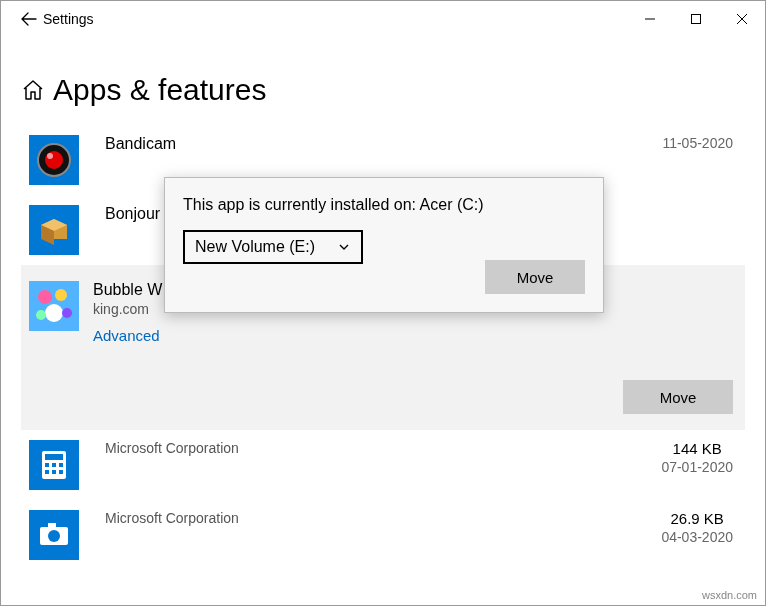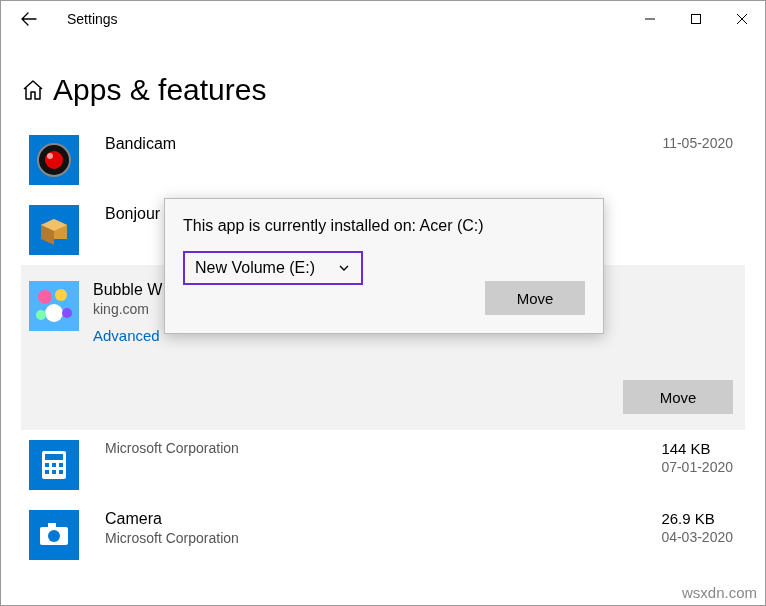--- a/index.html
+++ b/index.html
@@ -1,44 +1,44 @@
 <!DOCTYPE html>
 <html><head>
 <meta charset="utf-8">
 <style>
   * { box-sizing: border-box; margin: 0; padding: 0; font-family: "Segoe UI", Arial, sans-serif; }
   body { width: 766px; height: 606px; background: #fff; border: 1px solid #999; position: relative; font-size: 15px; color: #000; }
   .titlebar { height: 36px; display: flex; align-items: center; padding-left: 14px; }
   .titlebar .back { width: 28px; height: 28px; display: flex; align-items: center; justify-content: center; cursor: pointer; }
-  .titlebar .title { margin-left: 24px; font-size: 14px; text-align: center; }
+  .titlebar .title { font-size: 14px; text-align: center; }
   .win-controls { position: absolute; right: 0; top: 0; display: flex; }
   .win-btn { width: 46px; height: 36px; display: flex; align-items: center; justify-content: center; cursor: pointer; }
   .content { padding: 0 20px; position: relative; }
   .heading-row { display: flex; align-items: center; gap: 8px; padding: 36px 0 18px 0; }
   .heading { font-size: 30px; font-weight: 400; }
   .app-row { display: flex; padding: 10px 8px; gap: 26px; align-items: flex-start; }
   .app-row.selected { background: #f2f2f2; padding-top: 16px; padding-bottom: 16px; flex-direction: column; }
   .app-row.selected .row-top { display: flex; gap: 14px; width: 100%; }
   .icon-box { width: 50px; height: 50px; flex-shrink: 0; background: #0078d4; display: flex; align-items: center; justify-content: center; }
   .app-info { flex: 1; display: flex; flex-direction: column; gap: 2px; }
   .app-name { font-size: 16px; color: #000; }
   .app-sub { font-size: 14px; color: #555; }
-  .app-meta { text-align: right; display: flex; flex-direction: column; align-items: flex-start; gap: 2px; padding-right: 4px; }
+  .app-meta { text-align: right; display: flex; flex-direction: column; align-items: center; gap: 2px; padding-right: 4px; }
   .app-meta .size { font-size: 15px; }
   .app-meta .date { font-size: 14px; color: #666; }
   .advanced { color: #0067c0; font-size: 15px; margin-top: 8px; }
   .row-buttons { display: flex; gap: 10px; align-self: flex-end; margin-right: 4px; margin-top: 10px; }
   .row-buttons button { width: 110px; height: 34px; background: #ccc; border: none; font-size: 15px; cursor: pointer; }
   
-  .dialog { position: absolute; left: 163px; top: 197px; width: 440px; background: #f7f7f7; border: 1px solid #bbb; box-shadow: 0 3px 14px rgba(0,0,0,0.25); padding: 18px 18px 18px 18px; z-index: 10; }
+  .dialog { position: absolute; left: 163px; top: 176px; width: 440px; background: #f7f7f7; border: 1px solid #bbb; box-shadow: 0 3px 14px rgba(0,0,0,0.25); padding: 18px 18px 18px 18px; z-index: 10; }
   .dialog p { font-size: 16px; margin-bottom: 16px; }
-  .combo { display: inline-flex; align-items: center; border: 2px solid #6d28d9; padding: 6px 10px; min-width: 180px; justify-content: space-between; cursor: pointer; font-size: 16px; background: #f7f7f7; }
+  .combo { display: inline-flex; align-items: center; border: 2px solid #000000; padding: 6px 10px; min-width: 180px; justify-content: space-between; cursor: pointer; font-size: 16px; background: #f7f7f7; }
   .dialog .move-btn { width: 100px; height: 34px; background: #ccc; border: none; font-size: 15px; cursor: pointer; float: right; margin-top: 30px; }
   .dialog::after { content: ""; display: block; clear: both; }
-  .watermark { position: absolute; right: 8px; bottom: 4px; font-size: 15px; color: #888; }
+  .watermark { position: absolute; right: 8px; bottom: 4px; font-size: 11px; color: #888; }
   svg { display: block; }
 </style>
 </head>
 <body>
 
 <div class="titlebar">
   <div class="back">
     <svg width="16" height="16" viewBox="0 0 16 16">
         <path d="M7 2 L1 8 L7 14 M1 8 H15" stroke="#000" stroke-width="1.3" fill="none" stroke-linecap="round"></path>
       </svg>
@@ -150,21 +150,20 @@
 
   <div class="app-row">
     <div class="icon-box">
       <svg width="36" height="36" viewBox="0 0 36 36">
           <rect x="4" y="10" width="28" height="18" rx="2" fill="#fff"></rect>
           <rect x="12" y="6" width="8" height="5" fill="#fff"></rect>
           <circle cx="18" cy="19" r="6" fill="#0078d4"></circle>
         </svg>
     </div>
     <div class="app-info">
-      <span class="app-name">Camera</span>
       <span class="app-sub">Microsoft Corporation</span>
     </div>
     <div class="app-meta">
       <span class="size">26.9 KB</span>
       <span class="date">04-03-2020</span>
     </div>
   </div>
 </div>
 
 <div class="dialog">

